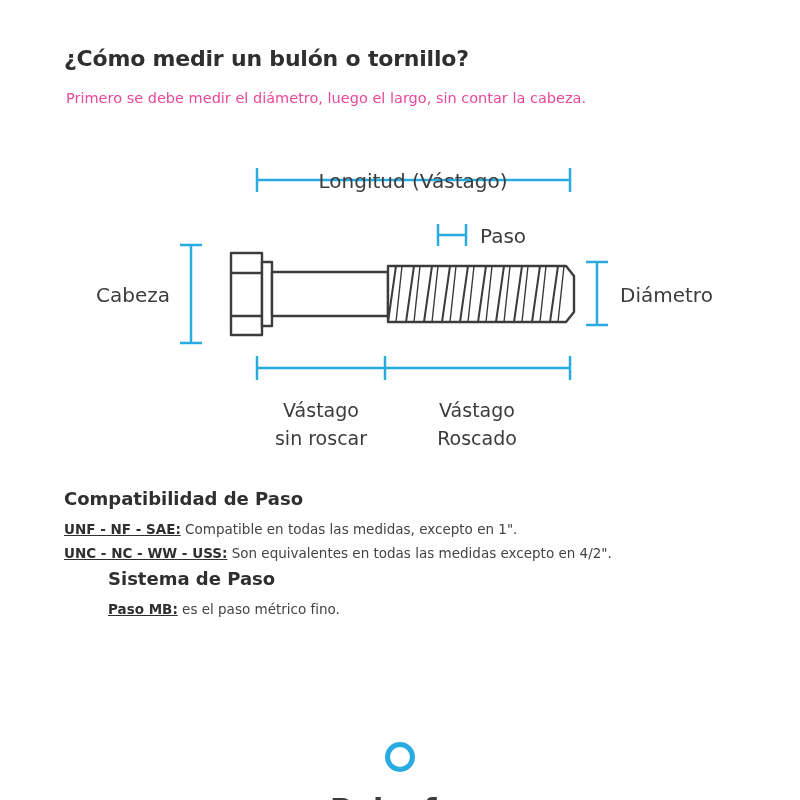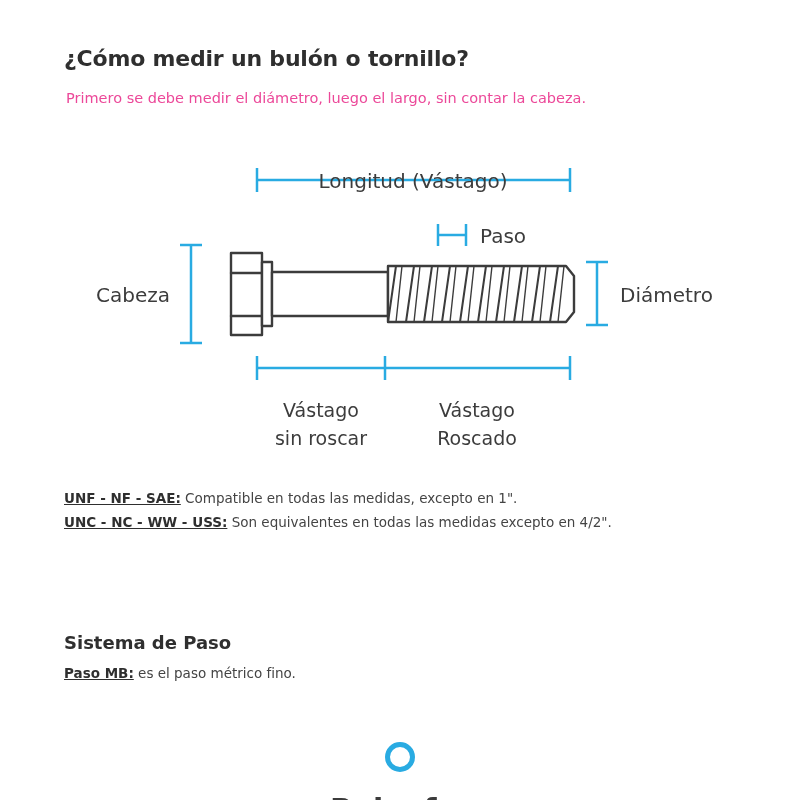--- a/index.html
+++ b/index.html
@@ -68,21 +68,21 @@
     color: #444;
     margin: 0 0 4px 0;
     line-height: 1.5;
   }
   .section-line b {
     color: #2f2f2f;
     font-weight: bold;
     text-decoration: underline;
   }
   #compat { top: 488px; }
-  #sistema { top: 632px; }
+  #sistema { top: 568px; margin-left: 44px; }
 
   
   .footer {
     position: absolute;
     left: 0;
     top: 742px;
     width: 800px;
     display: flex;
     align-items: center;
     justify-content: center;
@@ -191,20 +191,21 @@
 
       <text x="321" y="277" text-anchor="middle" font-family="DejaVu Sans, Liberation Sans, sans-serif" font-size="19" fill="#3c3c3c">Vástago</text>
       <text x="321" y="305" text-anchor="middle" font-family="DejaVu Sans, Liberation Sans, sans-serif" font-size="19" fill="#3c3c3c">sin roscar</text>
 
       <text x="477" y="277" text-anchor="middle" font-family="DejaVu Sans, Liberation Sans, sans-serif" font-size="19" fill="#3c3c3c">Vástago</text>
       <text x="477" y="305" text-anchor="middle" font-family="DejaVu Sans, Liberation Sans, sans-serif" font-size="19" fill="#3c3c3c">Roscado</text>
     </svg>
   </div>
 
   <div class="section" id="compat">
+    <div class="section-heading">Compatibilidad de Paso</div>
     <p class="section-line">
       <b>UNF - NF - SAE:</b><span> Compatible en todas las medidas, excepto en 1".</span>
     </p>
     <p class="section-line">
       <b>UNC - NC - WW - USS:</b><span> Son equivalentes en todas las medidas excepto en 4/2".</span>
     </p>
   </div>
 
   <div class="section" id="sistema">
     <div class="section-heading">Sistema de Paso</div>

